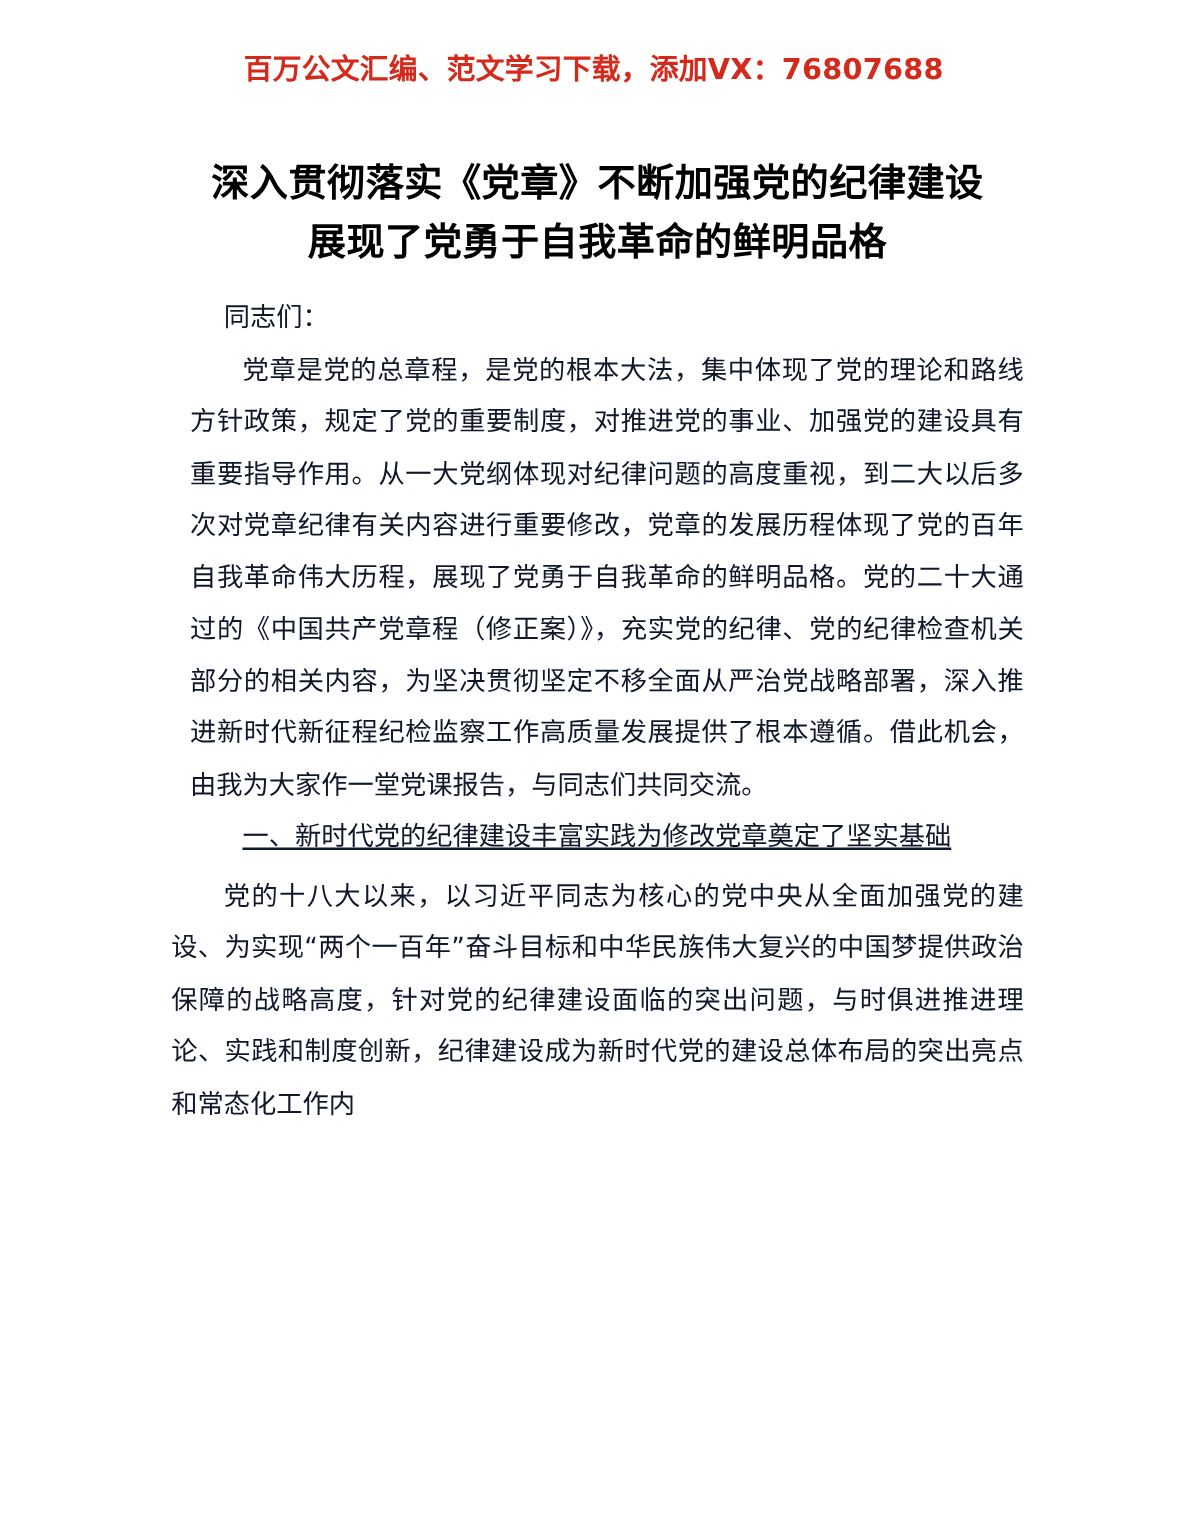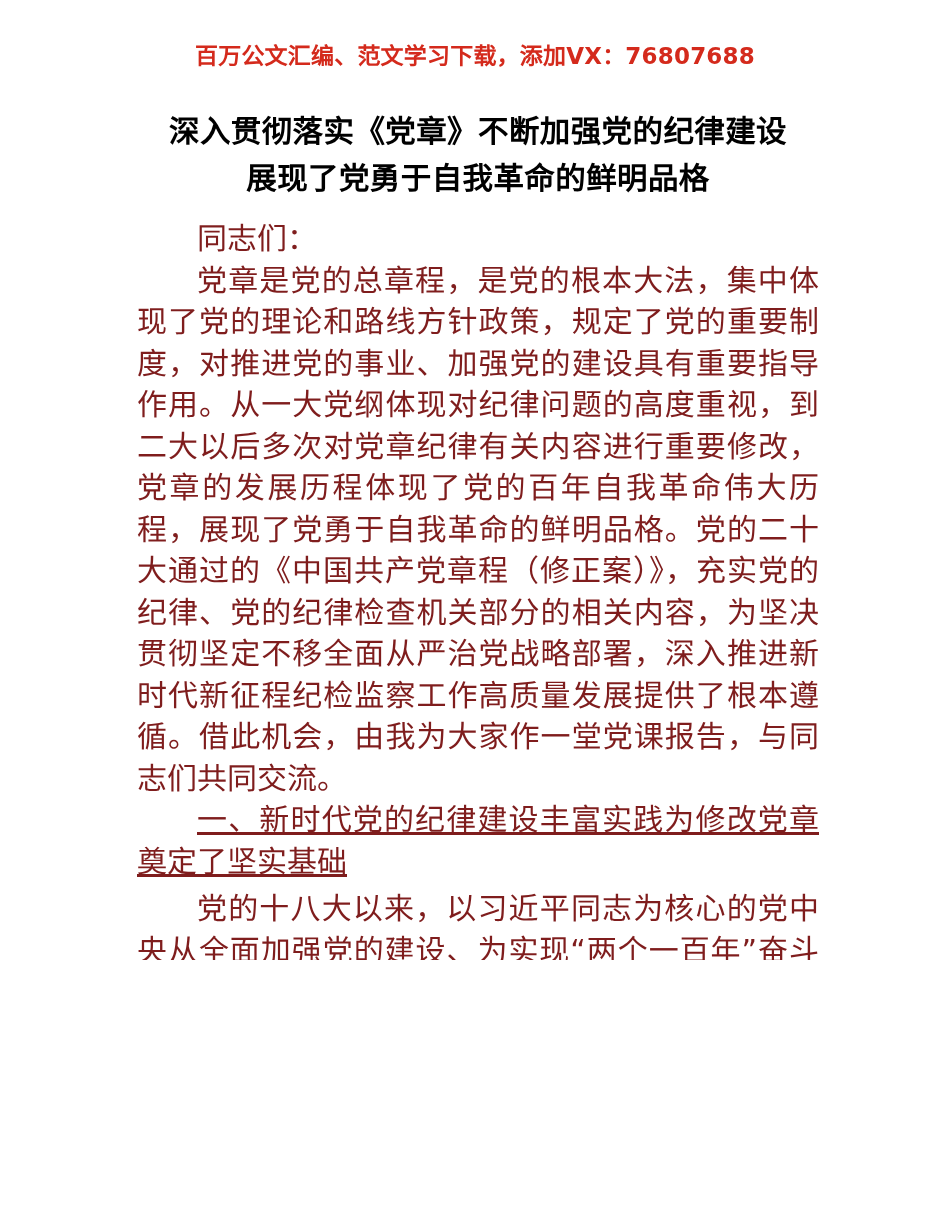--- a/index.html
+++ b/index.html
@@ -42,21 +42,21 @@
   
   .doc {
     position: absolute;
     top: 108px;
     left: 137px;
     width: 682px;
   }
 
   
   .doc-title {
-    margin: 0 0 0 0;
+    margin: 16px 0 0 0;
     padding: 0;
     font-size: 30.5px;
     font-weight: 700;
     line-height: 47px;
     text-align: center;
     color: #000000;
     letter-spacing: 0.4px;
   }
 
   .title-line {
@@ -65,32 +65,33 @@
   }
 
   .title-line-2 {
     letter-spacing: 0.4px;
   }
 
   
   .para {
     margin: 0;
     padding: 0;
-    font-size: 30px;
+    font-size: 21px;
     line-height: 41.5px;
-    color: #7f1d1d;
+    color: #0f172a;
     text-align: justify;
     text-justify: inter-ideograph;
     letter-spacing: 0;
     text-indent: 2em;
     word-break: break-all;
   }
 
   .para + .para {
     margin-top: 0;
+    margin-left: 15px;
   }
 
   .salutation {
     margin-top: 16px;
   }
 
   .para-first-body {
     margin-top: 6px;
   }
 

